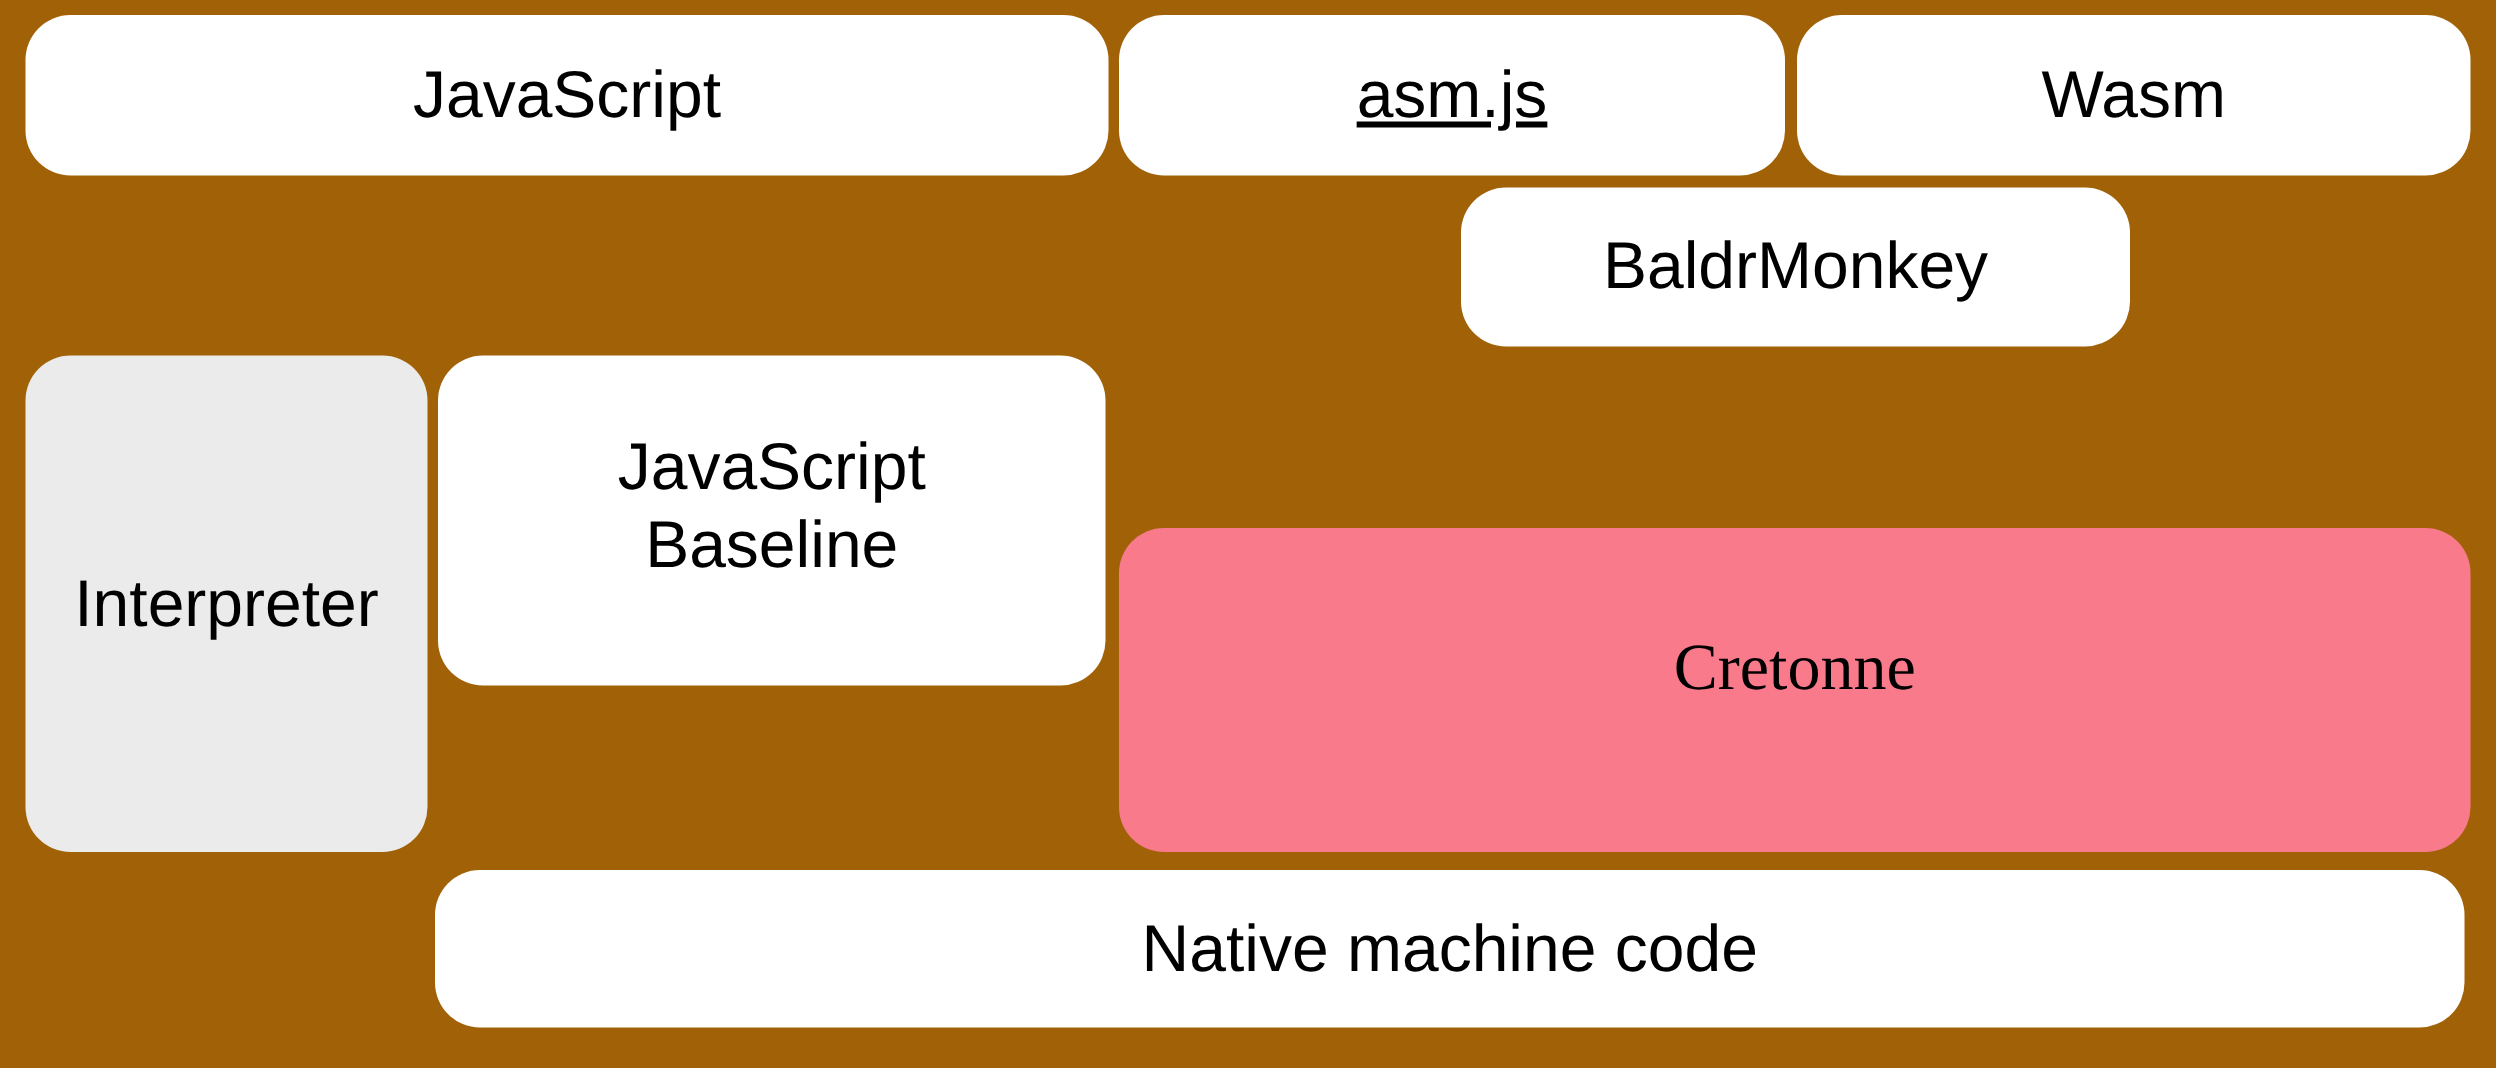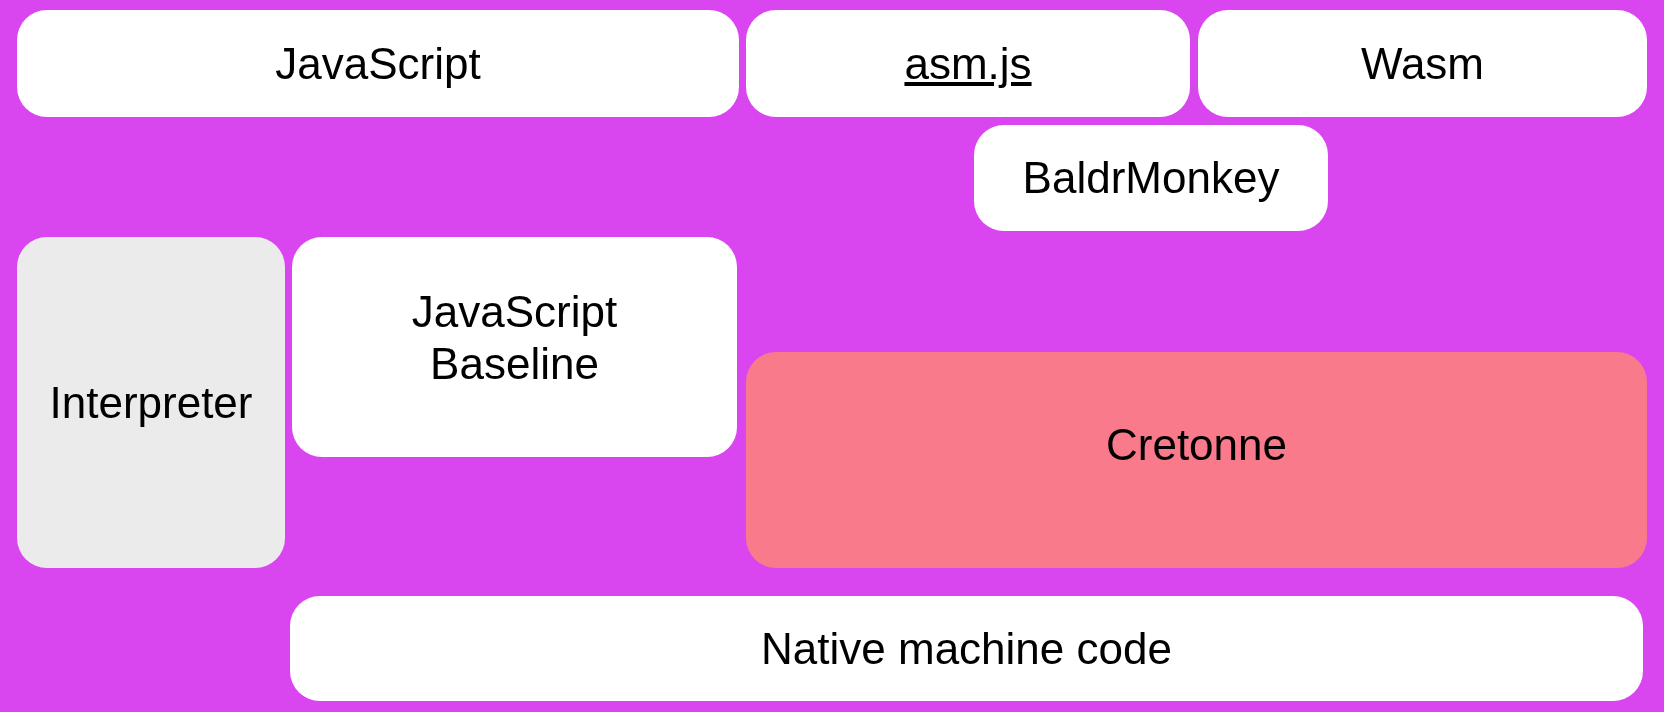--- a/index.html
+++ b/index.html
@@ -4,21 +4,21 @@
 <style>
   html, body {
     margin: 0;
     padding: 0;
     background: #000000;
   }
   #canvas {
     position: relative;
     width: 1664px;
     height: 712px;
-    background: #d946ef;
+    background: #a16207;
     overflow: hidden;
     font-family: "Liberation Sans", sans-serif;
   }
   .node {
     position: absolute;
     border-radius: 30px;
     background: #ffffff;
     color: #000000;
     font-size: 44px;
     line-height: 1.18;
@@ -27,21 +27,21 @@
     justify-content: center;
     text-align: center;
     white-space: pre-line;
     box-sizing: border-box;
   }
   
   #node-javascript          { left: 17px;   top: 10px;  width: 722px;  height: 107px; }
   #node-asmjs               { left: 746px;  top: 10px;  width: 444px;  height: 107px; }
   #node-wasm                { left: 1198px; top: 10px;  width: 449px;  height: 107px; }
   #node-javascript-bytecode { left: 17px;   top: 125px; width: 951px;  height: 106px; }
-  #node-baldrmonkey         { left: 974px;  top: 125px; width: 354px;  height: 106px; }
+  #node-baldrmonkey         { left: 974px;  top: 125px; width: 446px;  height: 106px; }
   #node-interpreter         { left: 17px;   top: 237px; width: 268px;  height: 331px; }
   #node-javascript-baseline { left: 292px;  top: 237px; width: 445px;  height: 220px; padding-bottom: 18px; }
   #node-ion-mir             { left: 745px;  top: 237px; width: 456px;  height: 106px; }
   #node-cretonne            { left: 746px;  top: 352px; width: 901px;  height: 216px; padding-bottom: 30px; }
   #node-macro-assembler     { left: 292px;  top: 463px; width: 445px;  height: 111px; }
   #node-native-machine-code { left: 290px;  top: 580px; width: 1353px; height: 105px; }
 </style>
 </head>
 <body>
 
@@ -67,22 +67,22 @@
   <div class="node" id="node-interpreter" style="background: rgb(235, 235, 235);">
     <span>Interpreter</span>
   </div>
 
   <div class="node" id="node-javascript-baseline" style="background: rgb(255, 255, 255);">
     <span>JavaScript
 Baseline</span>
   </div>
 
 
-  <div class="node" id="node-cretonne" style="background: rgb(248, 122, 139);">
+  <div class="node" id="node-cretonne" style="background: rgb(248, 122, 139); font-family: Liberation Serif, serif;">
     <span>Cretonne</span>
   </div>
 
 
-  <div class="node" id="node-native-machine-code" style="background: rgb(255, 255, 255); margin-top: 16px;">
+  <div class="node" id="node-native-machine-code" style="background: rgb(255, 255, 255);">
     <span>Native machine code</span>
   </div>
 
 </div>
 
 </body></html>

